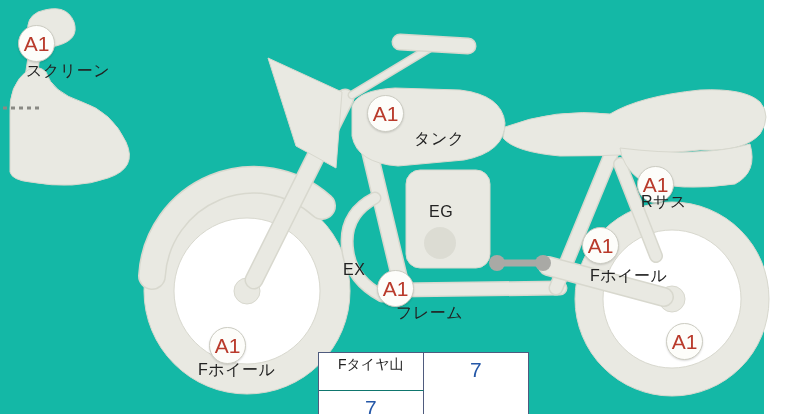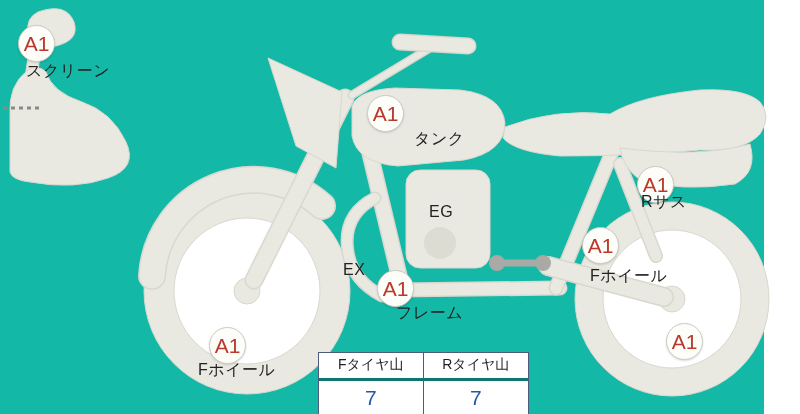--- a/index.html
+++ b/index.html
@@ -26,22 +26,22 @@
   .tire-table {
     position:absolute; left:318px; top:352px; width:211px;
     display:grid; grid-template-columns:1fr 1fr;
     border:1px solid #4f5b7e; background:#fff;
   }
   .tire-table .cell {
     text-align:center; border-right:1px solid #4f5b7e;
   }
   .tire-table .cell:nth-child(2n) { border-right:none; }
   .tire-table .head {
-    font-size:14px; color:#222; padding:3px 2px 4px;
-    border-bottom:3px solid #0f766e;
+    font-size:14px; color:#222; padding:3px 2px 16px;
+    border-bottom:1px solid #0f766e;
   }
   .tire-table .val {
     font-size:21px; color:#2457a7; padding:5px 2px 6px;
   }
 </style>
 </head>
 <body>
 
 <div class="stage">
 
@@ -137,18 +137,17 @@
   <span class="plabel" style="left:414px;top:129px">タンク</span>
   <span class="plabel" style="left:429px;top:203px">EG</span>
   <span class="plabel" style="left:343px;top:261px">EX</span>
   <span class="plabel" style="left:396px;top:303px">フレーム</span>
   <span class="plabel" style="left:590px;top:266px">Fホイール</span>
   <span class="plabel" style="left:641px;top:192px">Rサス</span>
   <span class="plabel" style="left:198px;top:360px">Fホイール</span>
 
   <div class="tire-table">
     <div class="cell head">Fタイヤ山</div>
-    <div class="cell head">Rタイヤ山</div>
     <div class="cell val">7</div>
     <div class="cell val">7</div>
   </div>
 
 </div>
 
 </body></html>

